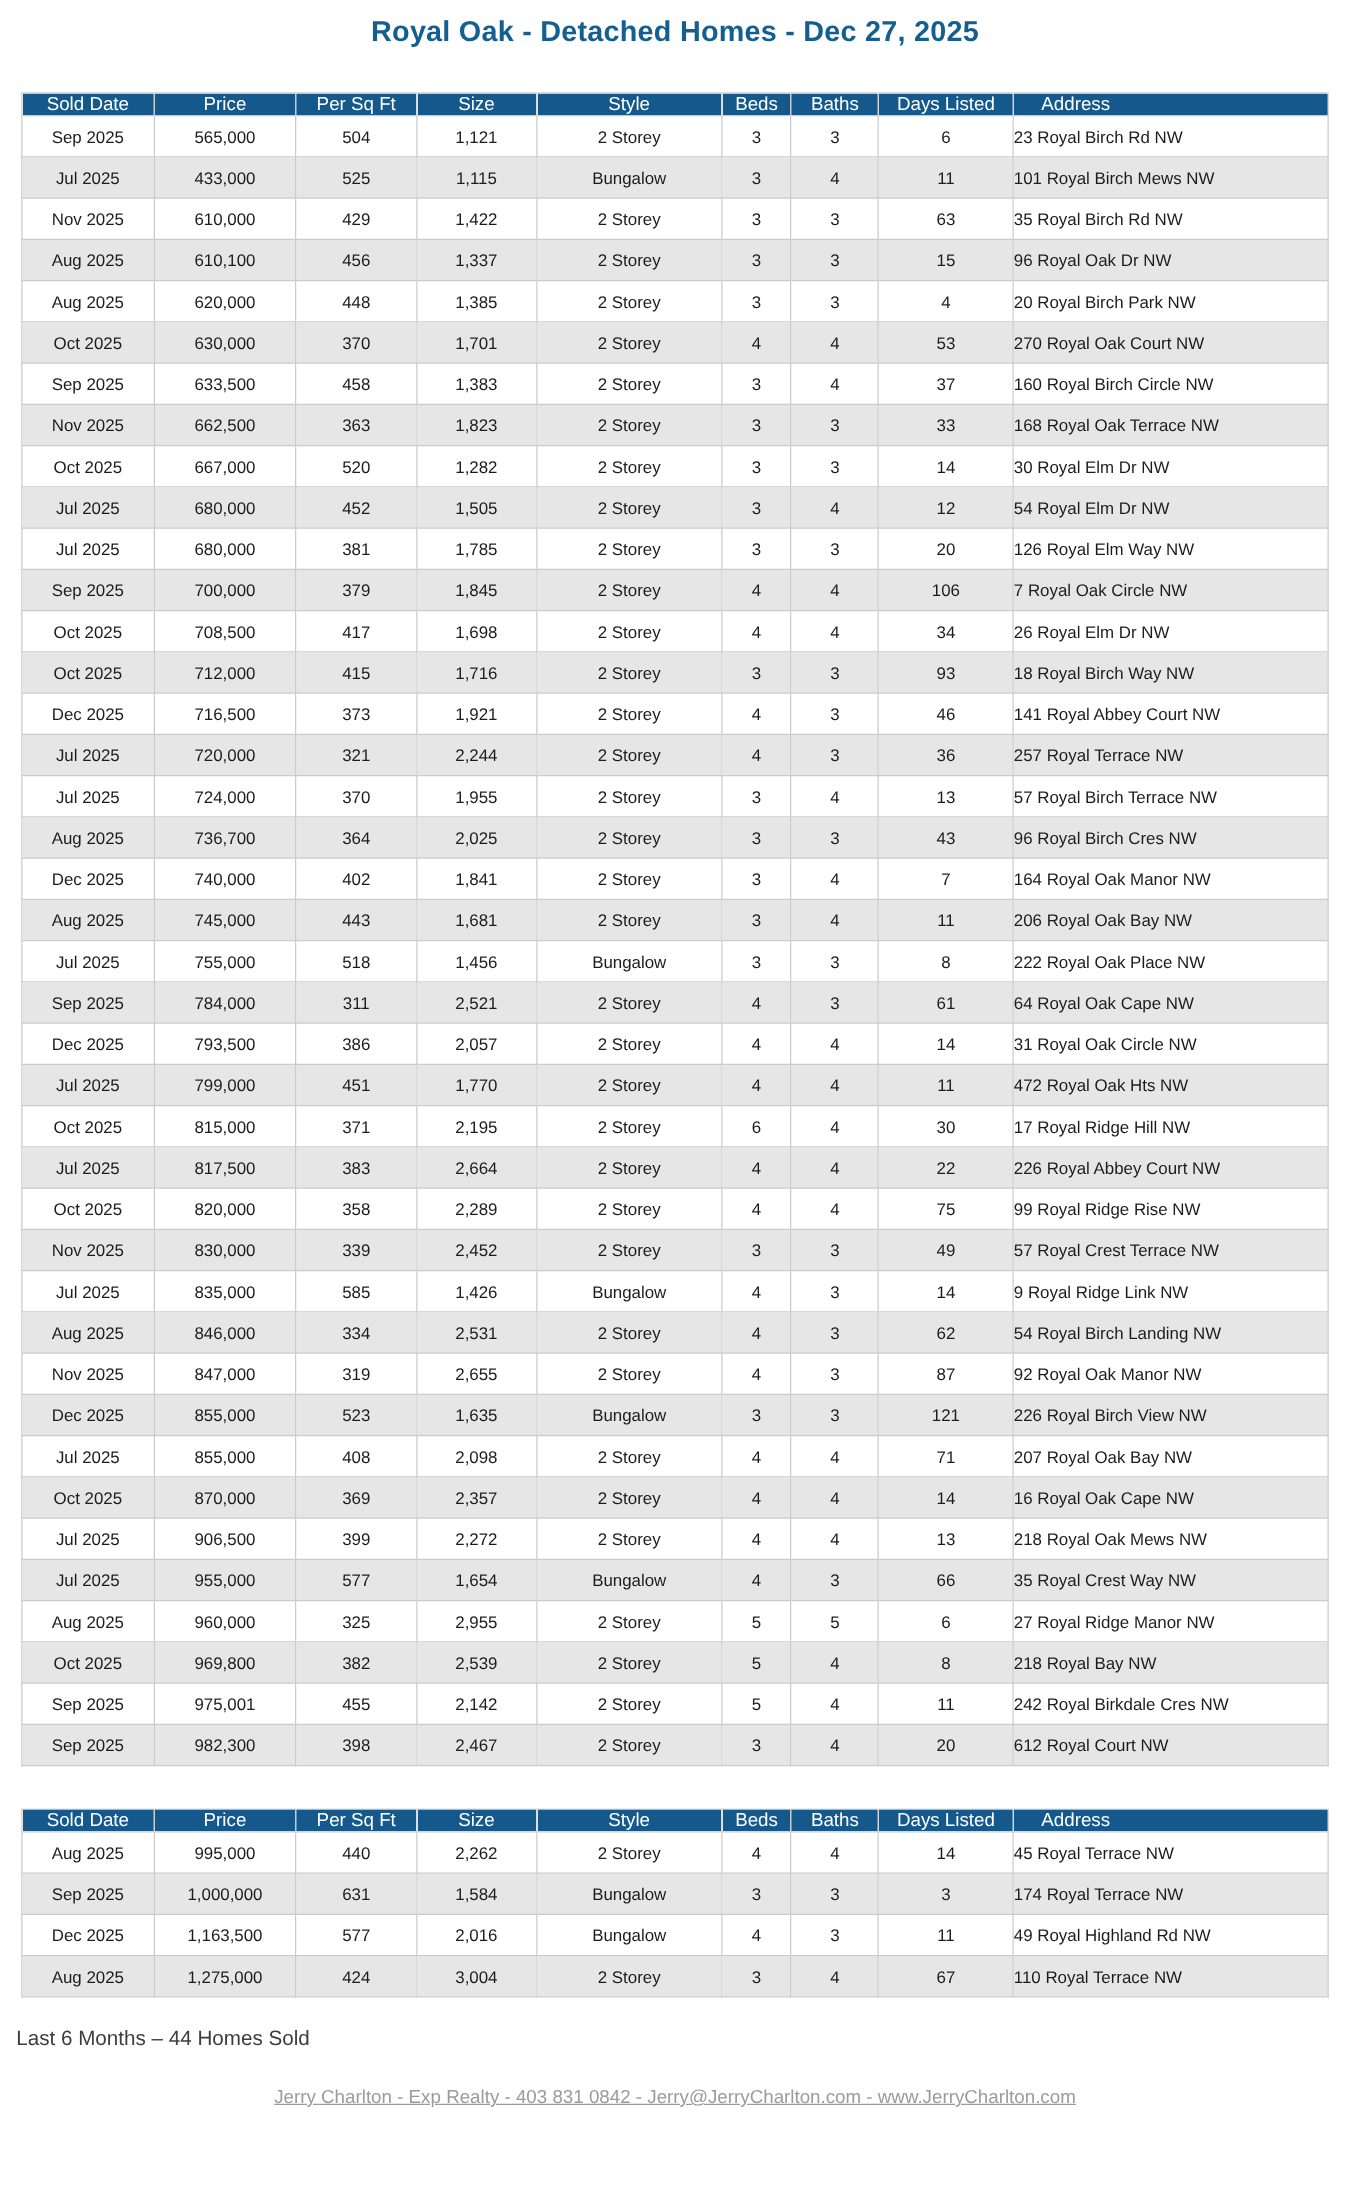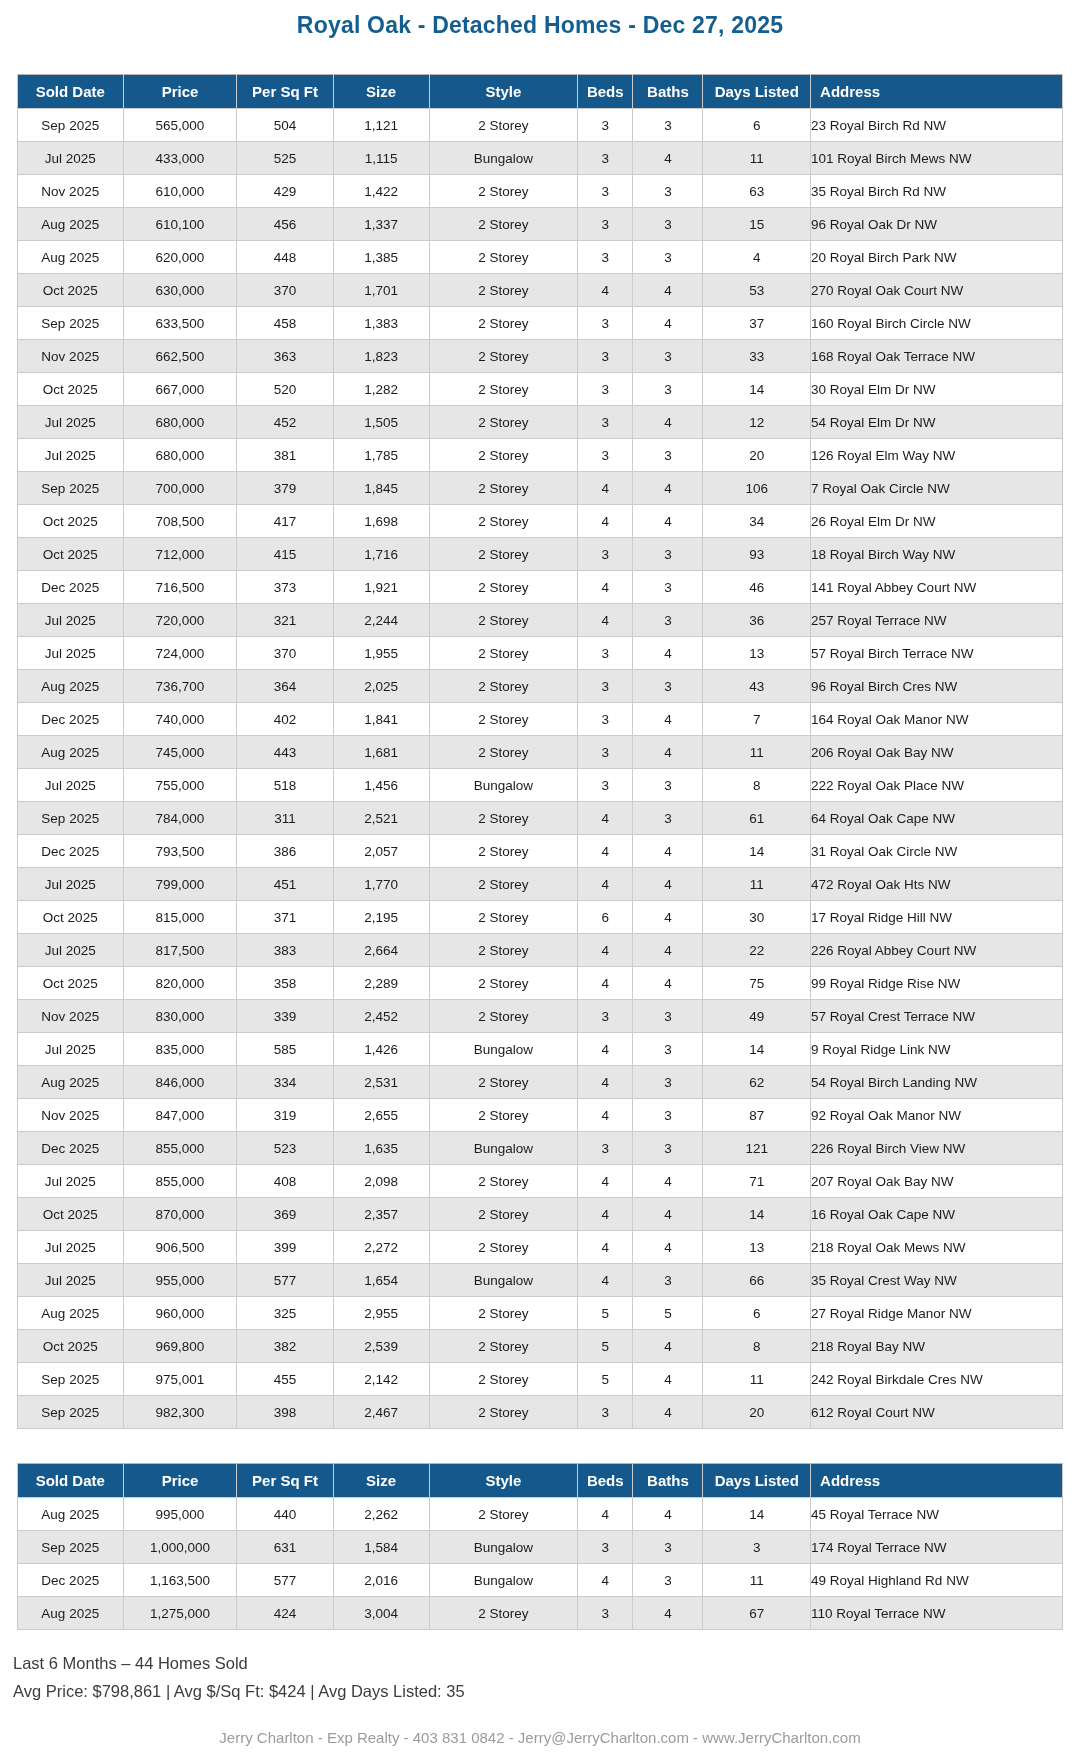--- a/index.html
+++ b/index.html
@@ -43,31 +43,31 @@
   }
   table.tbl.first{margin-top:33px;}
   table.tbl.second{margin-top:34px;}
   col.c0{width:10.1%;} col.c1{width:10.9%;} col.c2{width:9.2%;}
   col.c3{width:9.2%;}  col.c4{width:14.2%;} col.c5{width:5.3%;}
   col.c6{width:6.7%;}  col.c7{width:10.3%;} col.c8{width:24.1%;}
   table.tbl th{
     background:var(--header-bg);
     color:#ffffff;
     font-size:15px;
-    font-weight:700;
-    height:34px;
+    font-weight:400;
+    height:18px;
     padding:0 2px;
     text-align:center;
     border:1px solid var(--grid);
     border-top:none;
     white-space:nowrap;
     overflow:hidden;
     margin-top:14px;
   }
-  table.tbl th.addr{text-align:left;padding-left:9px;}
+  table.tbl th.addr{text-align:left;padding-left:22px;}
   table.tbl td{
     height:33px;
     padding:0 3px;
     text-align:center;
     border:1px solid var(--grid);
     background:#ffffff;
     white-space:nowrap;
     overflow:hidden;
   }
   table.tbl td.addr{text-align:left;padding-left:0;}
@@ -79,21 +79,21 @@
   }
   .summary p{margin:0;}
   .summary p + p{margin-top:9px;}
   .footer{
     margin-top:28px;
     padding-bottom:14px;
     text-align:center;
     color:var(--footer-text);
     font-size:15px;
   }
-  .footer p{margin:13px;}
+  .footer p{margin:13px;text-decoration:underline;}
 </style>
 </head>
 <body>
 
 <div class="page">
 
   <h1 class="title">Royal Oak - Detached Homes - Dec 27, 2025</h1>
 
   <table class="tbl first">
     <colgroup>
@@ -632,20 +632,19 @@
           <td>3</td>
           <td>4</td>
           <td>67</td>
           <td class="addr">110 Royal Terrace NW</td>
         </tr>
       </tbody>
   </table>
 
   <div class="summary">
     <p>Last 6 Months – 44 Homes Sold</p>
-    <p>Avg Price: $798,861 | Avg $/Sq Ft: $424 | Avg Days Listed: 35</p>
   </div>
 
   <div class="footer">
     <p>Jerry Charlton - Exp Realty - 403 831 0842 - Jerry@JerryCharlton.com - www.JerryCharlton.com</p>
   </div>
 
 </div>
 
 </body></html>

